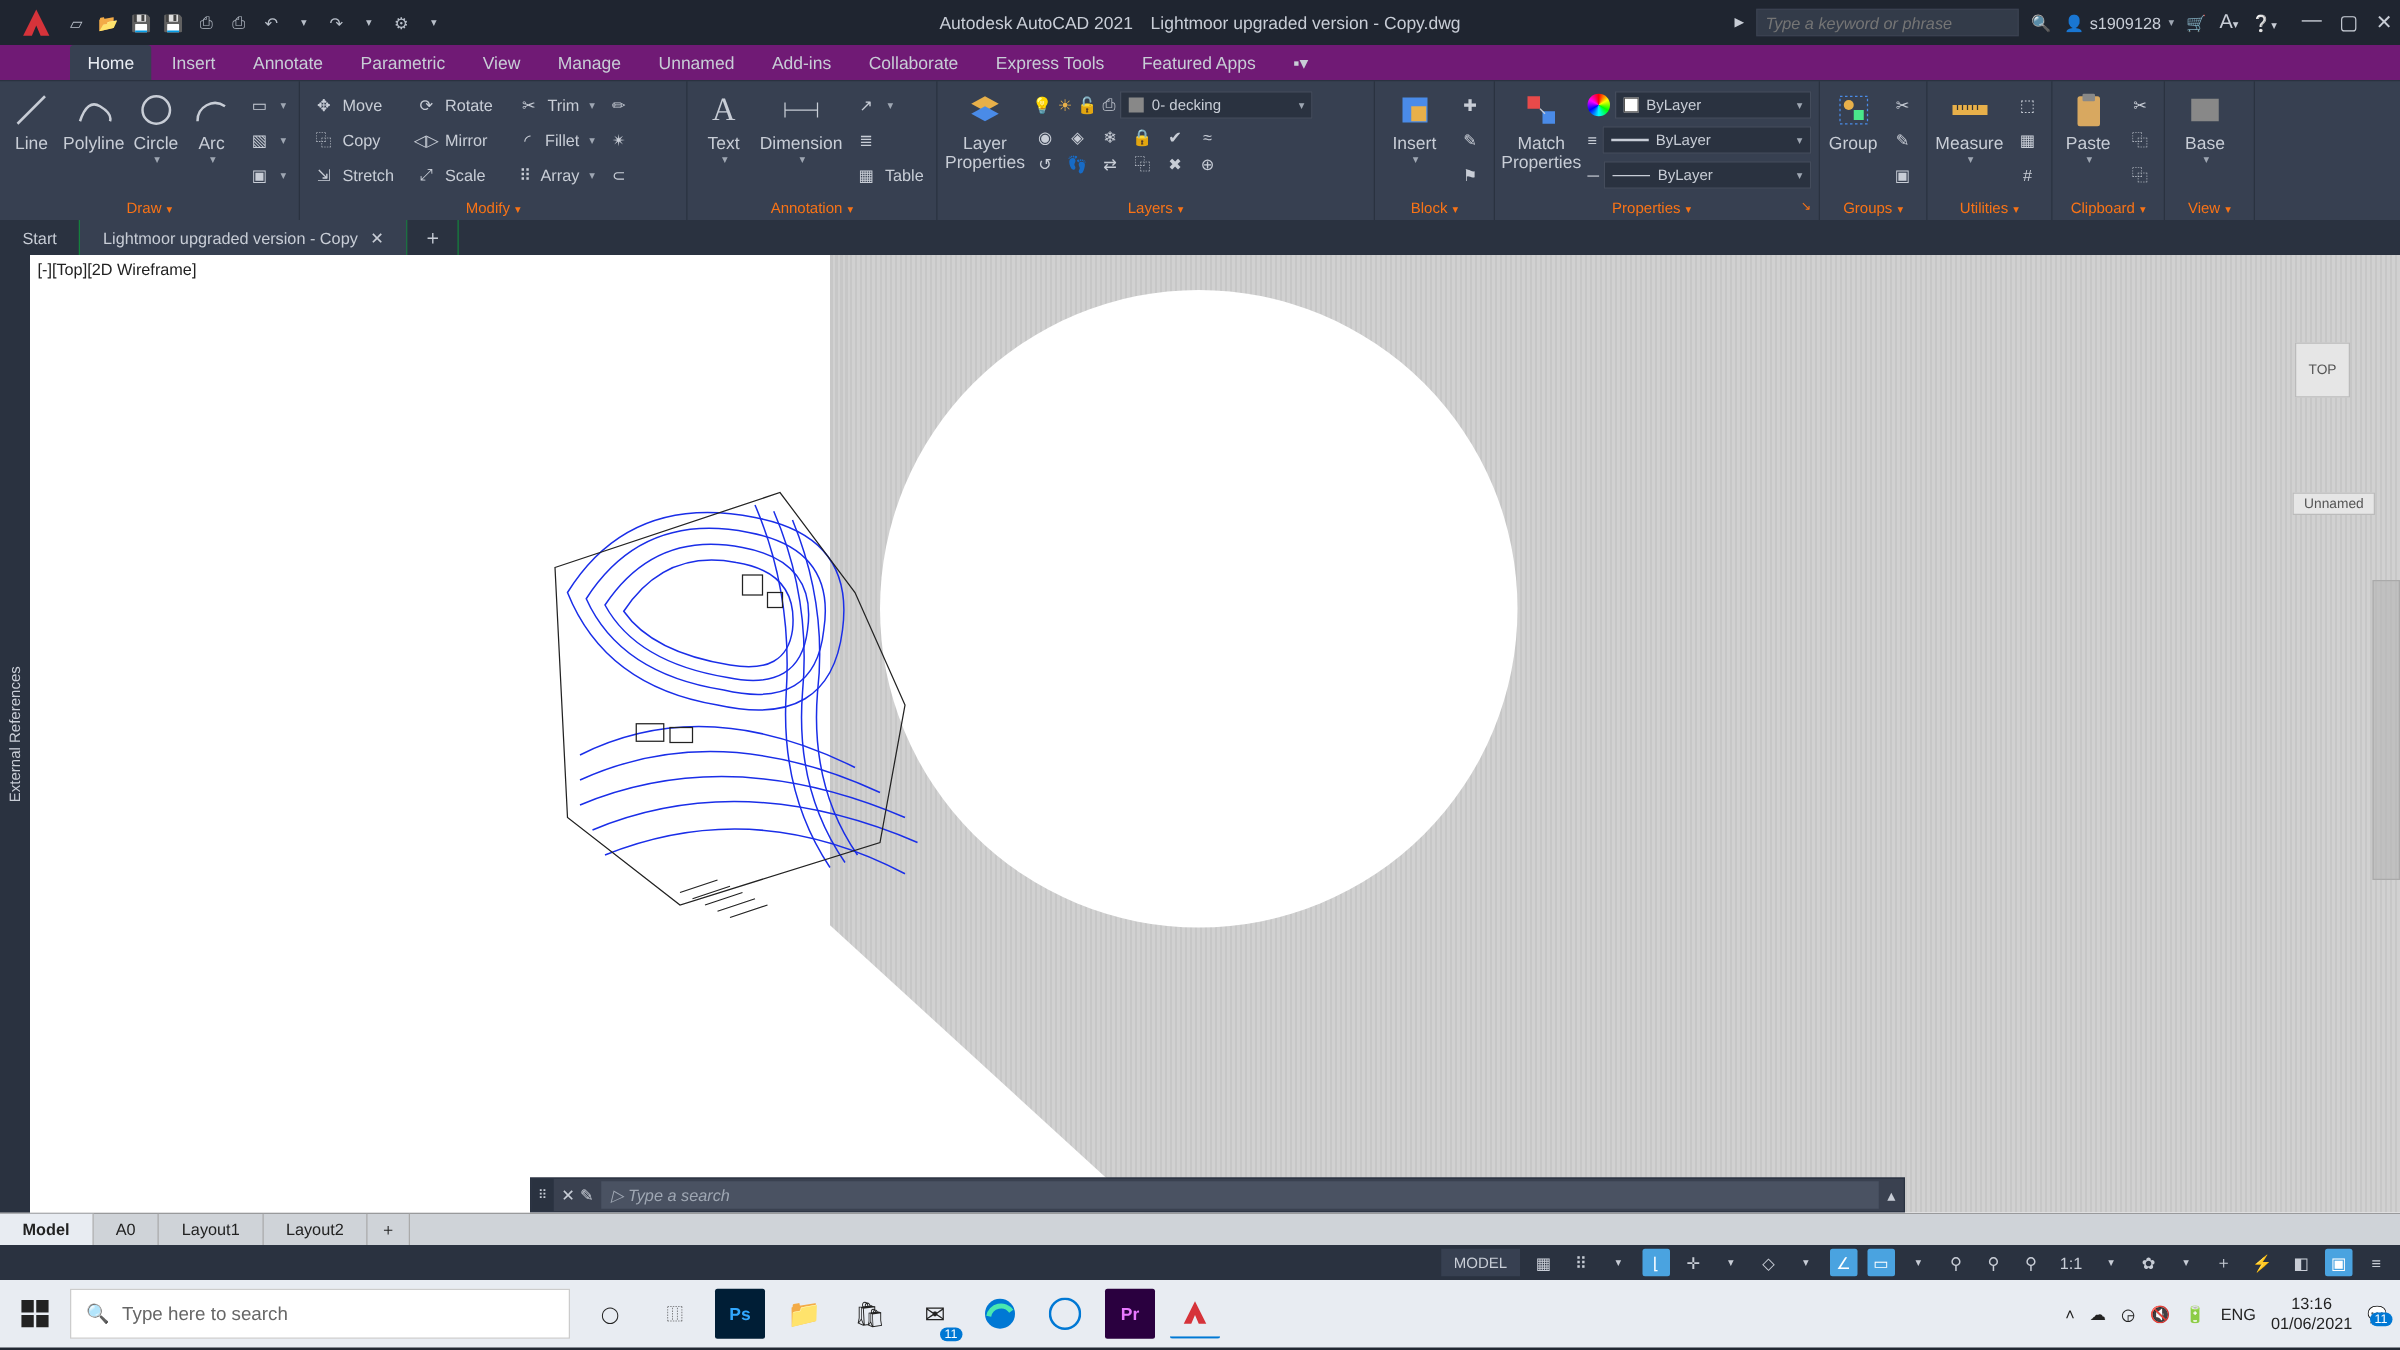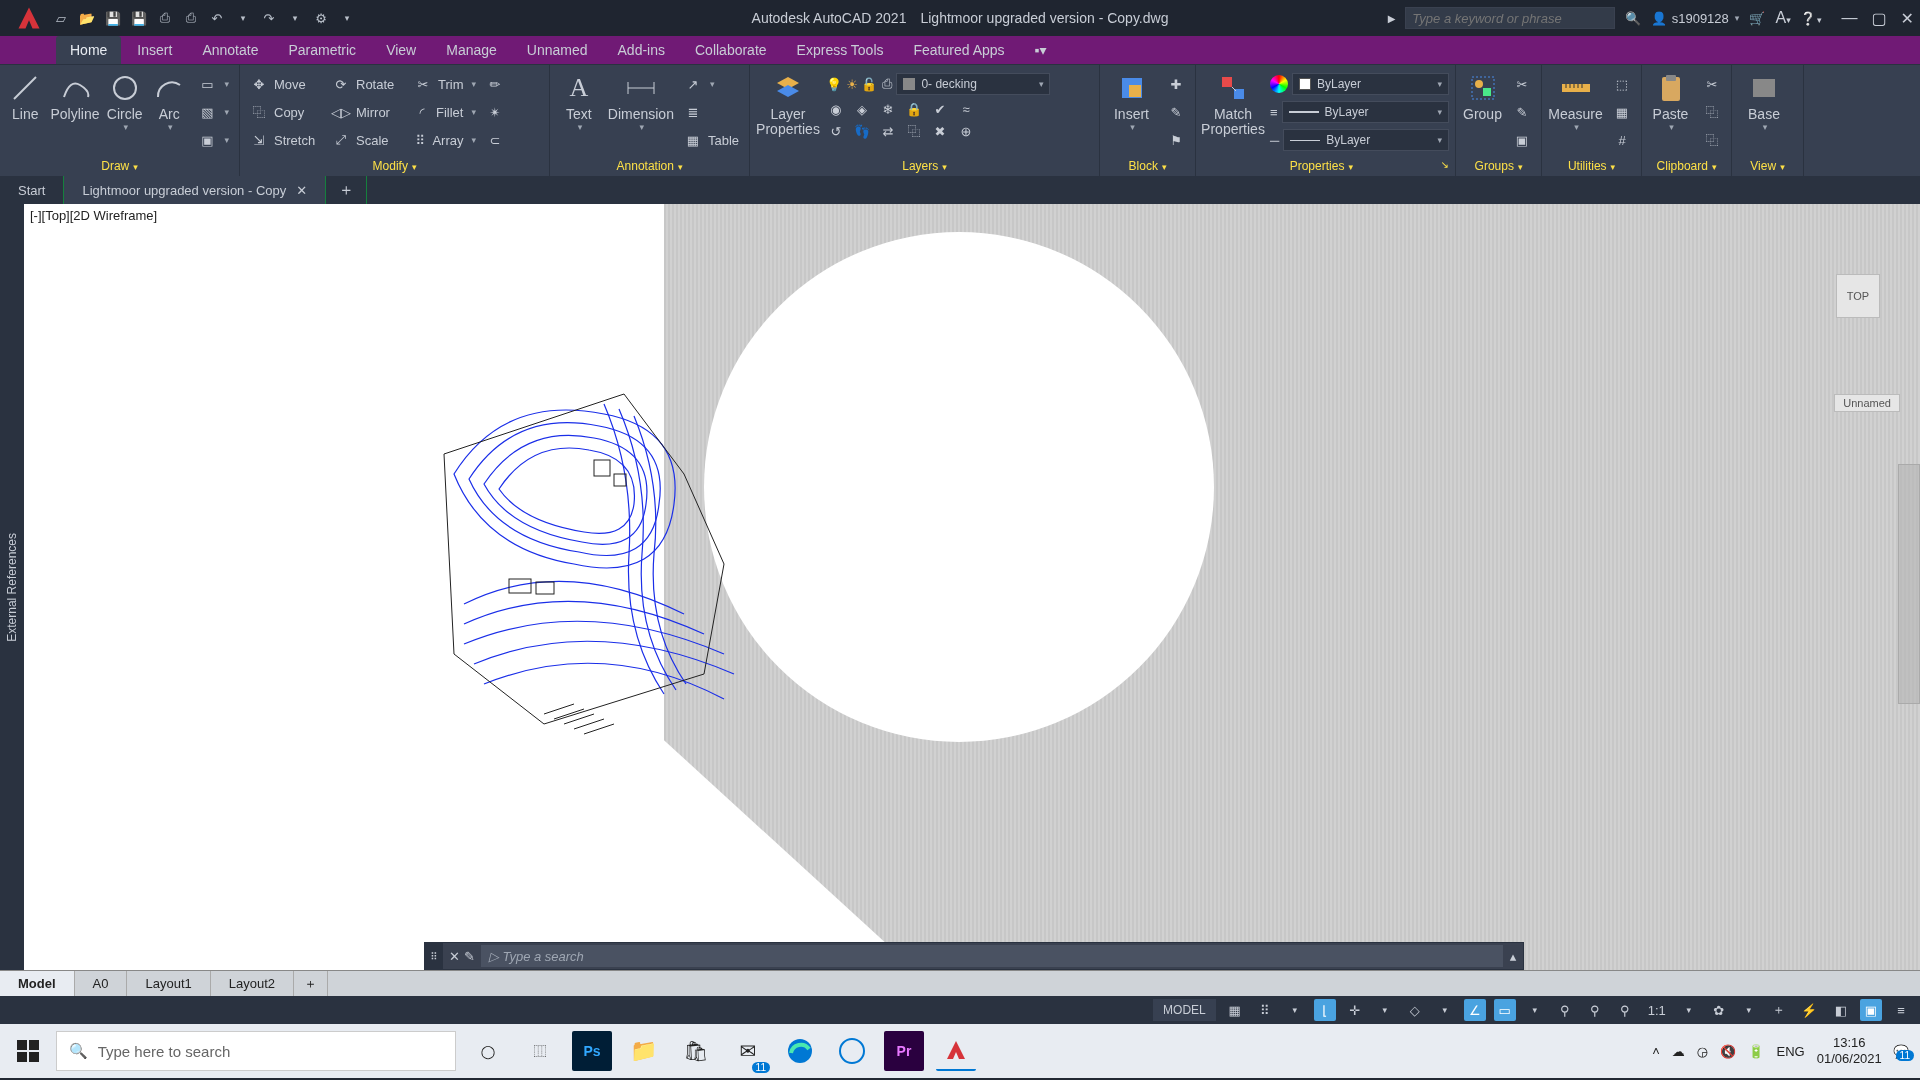--- a/index.html
+++ b/index.html
@@ -19,21 +19,21 @@
 
 
 .ribbontabs { height: 28px; background: #701a75; display: flex; align-items: flex-end; padding-left: 56px; gap: 2px; }
 .rtab { padding: 6px 14px; font-size: 14px; cursor: pointer; color: #c8cdd6; }
 .rtab.active { background: #374051; color: #e8ecf2; border-radius: 3px 3px 0 0; }
 
 
 .ribbon { height: 112px; background: #374051; display: flex; border-top: 1px solid #2a3240; }
 .panel { border-right: 1px solid #2a3240; display: flex; flex-direction: column; padding: 2px 6px 0; }
 .panel-body { flex: 1; display: flex; align-items: flex-start; gap: 6px; padding-top: 4px; }
-.panel-label { text-align: center; font-size: 12px; padding: 3px 0; color: #fde047; cursor: pointer; white-space: nowrap; }
+.panel-label { text-align: center; font-size: 12px; padding: 3px 0; color: #f97316; cursor: pointer; white-space: nowrap; }
 .panel-label .dd { font-size: 9px; margin-left: 4px; }
 .bigbtn { display: flex; flex-direction: column; align-items: center; width: 52px; cursor: pointer; }
 .bigbtn .ic { width: 34px; height: 34px; margin-bottom: 2px; display: flex; align-items: center; justify-content: center; }
 .bigbtn .lbl { font-size: 14px; text-align: center; line-height: 1.1; }
 .col { display: flex; flex-direction: column; gap: 2px; }
 .smallbtn { display: flex; align-items: center; gap: 6px; height: 26px; padding: 0 4px; cursor: pointer; font-size: 13px; white-space: nowrap; }
 .smallbtn .ic { width: 18px; height: 18px; display: flex; align-items: center; justify-content: center; }
 .dd-arrow { font-size: 9px; margin-left: 2px; color: #9fa7b3; }
 .prop-row { display: flex; align-items: center; height: 26px; gap: 4px; }
 .prop-field { background: #2a3240; border: 1px solid #444c5c; height: 22px; display: flex; align-items: center; padding: 0 6px; font-size: 12px; }

